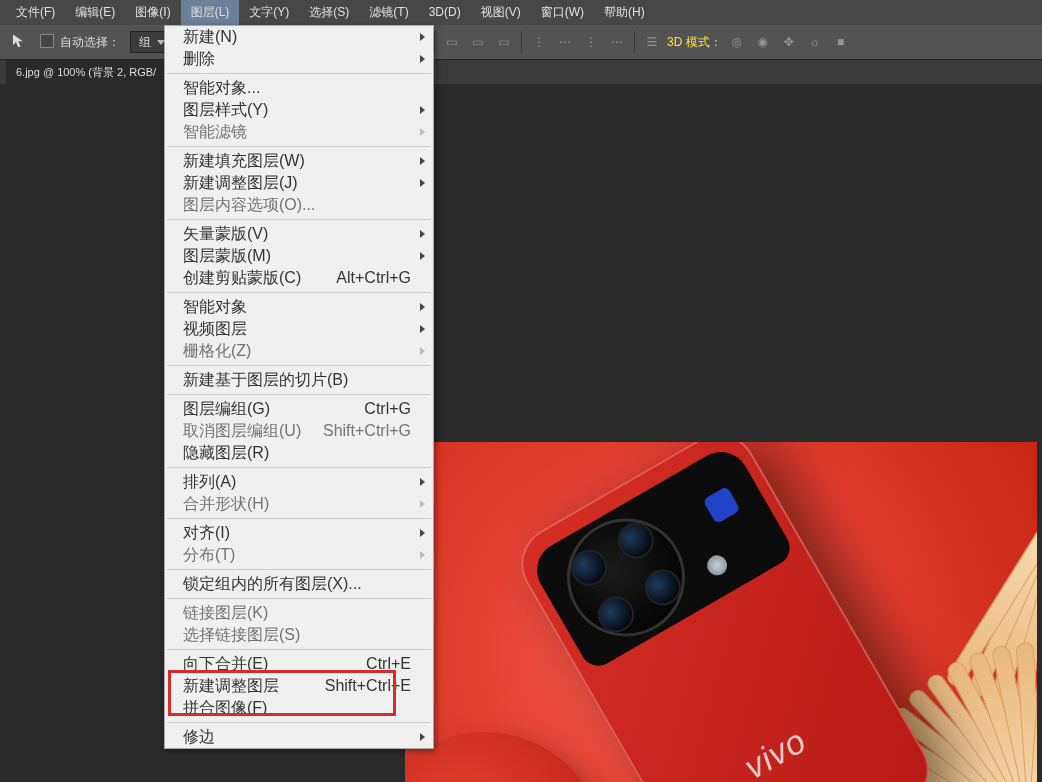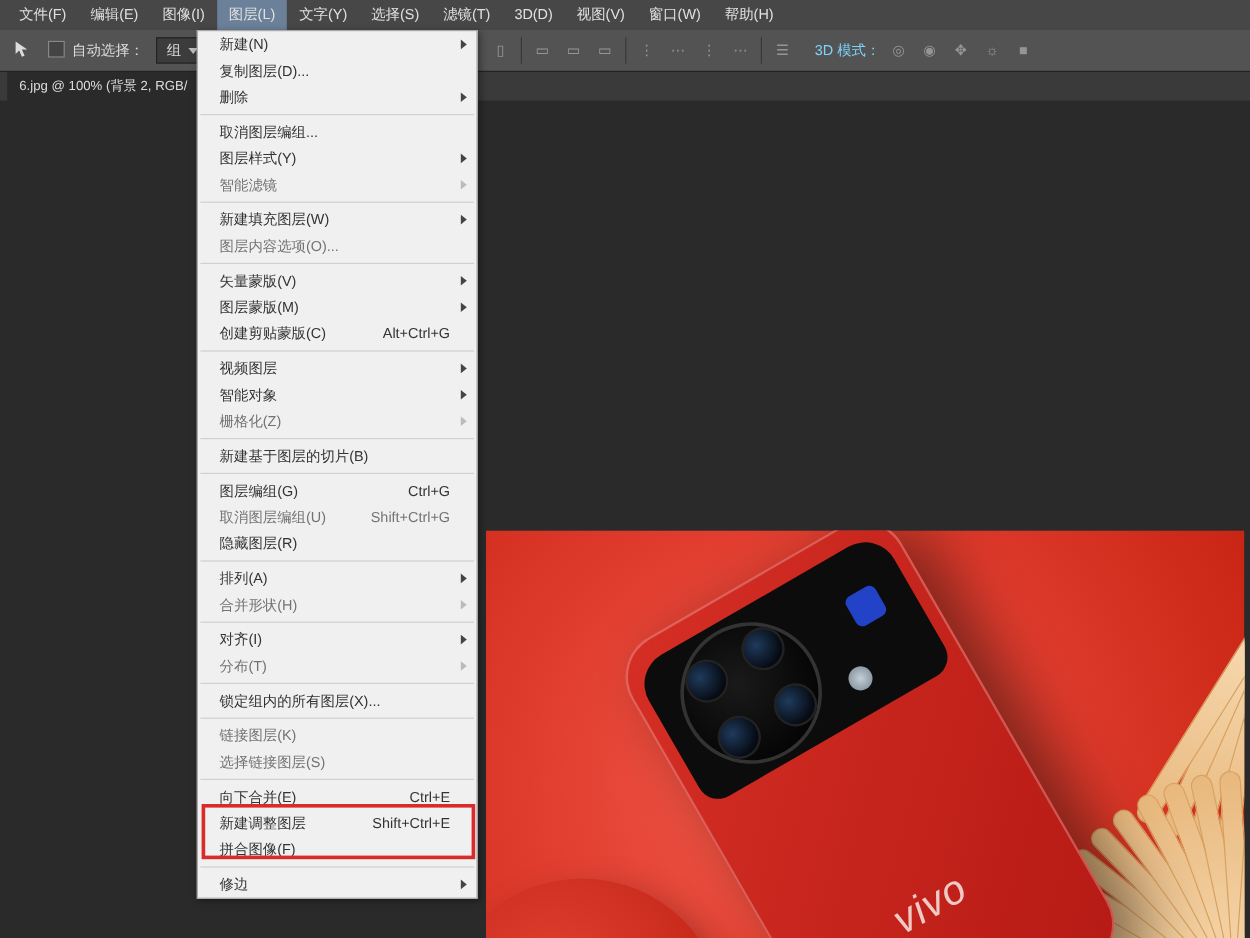--- a/index.html
+++ b/index.html
@@ -13,28 +13,28 @@
     .move-tool-icon { width:22px; height:22px; display:flex; align-items:center; justify-content:center; }
     .move-tool-icon svg { width:18px; height:18px; }
     .checkbox { width:14px; height:14px; border:1px solid #888; background:#444; display:inline-block; }
     .auto-select { display:flex; gap:6px; color:#ddd; }
     .group-select { display:flex; align-items:center; gap:6px; background:#3c3c3c; border:1px solid #222; padding:2px 8px; color:#ddd; height:22px; }
     .chevron-down { width:0; height:0; border-left:4px solid transparent; border-right:4px solid transparent; border-top:5px solid #bbb; }
 
     .divider-v { width:1px; height:22px; background:#383838; margin:0 2px; }
     .icon-button { width:22px; height:22px; display:flex; align-items:center; justify-content:center; opacity:.55; }
     .icon-row { display:flex; align-items:center; gap:4px; margin-left:170px; }
-    .threed-label { color:#7dd3fc; margin-left:12px; }
+    .threed-label { color:#fde047; }
 
     .tab-bar { height:24px; background:#3a3a3a; display:flex; align-items:center; padding-left:6px; }
     .doc-tab { height:24px; line-height:24px; padding:0 10px; color:#ddd; font-size:11px; background:#2a2a2a;text-align:center; }
 
     .canvas-area { position:absolute; top:84px; left:0; right:0; bottom:0; background:#2a2a2a; }
 
-    .dropdown-menu { position:absolute; top:25px; left:164px; width:234px; background:#f0f0f0; border:1px solid #aaa; box-shadow:2px 2px 6px rgba(0,0,0,.4); z-index:20; font-size:12px; color:#333; }
+    .dropdown-menu { position:absolute; top:25px; left:164px; width:270px; background:#f0f0f0; border:1px solid #aaa; box-shadow:2px 2px 6px rgba(0,0,0,.4); z-index:20; font-size:16px; color:#333; }
     .ditem { height:22px; display:flex; align-items:center; padding:0 25px 0 18px; position:relative; white-space:nowrap; }
     .ditem.disabled { color:#737373; }
     .ditem .shortcut { position:absolute; right:22px; }
     .ditem .submenu-arrow { position:absolute; right:8px; width:0; height:0; border-top:4px solid transparent; border-bottom:4px solid transparent; border-left:5px solid #444; }
     .ditem.disabled .submenu-arrow { border-left-color:#bbb; }
     .dsep { height:1px; background:#d0d0d0; margin:3px 2px; }
     .highlight-box { position:absolute; left:168px; top:670px; width:228px; height:46px; border:3px solid #d92b2b; z-index:30; pointer-events:none; }
 
     .photo { position:absolute; left:405px; top:358px; width:632px; height:420px; overflow:hidden; }
     .photo-bg { position:absolute; inset:0; background:radial-gradient(circle at 40% 50%, #f05a4a 0%, #e13d2e 50%, #c92515 100%); }
@@ -159,66 +159,67 @@
     </div>
   </div>
 </div>
 
 <div class="dropdown-menu" id="dropdown">
     <div class="ditem">
       <span>新建(N)</span>
       <span class="submenu-arrow"></span>
     </div>
     <div class="ditem">
-      <span>复制图层(D)...</span>
-    </div>
-    <div class="ditem">
       <span>删除</span>
       <span class="submenu-arrow"></span>
     </div>
     <div class="dsep"></div>
     <div class="ditem">
-      <span>取消图层编组...</span>
+      <span>智能对象...</span>
     </div>
     <div class="ditem">
       <span>图层样式(Y)</span>
       <span class="submenu-arrow"></span>
     </div>
     <div class="ditem disabled">
       <span>智能滤镜</span>
       <span class="submenu-arrow"></span>
     </div>
     <div class="dsep"></div>
     <div class="ditem">
       <span>新建填充图层(W)</span>
+      <span class="submenu-arrow"></span>
+    </div>
+    <div class="ditem">
+      <span>新建调整图层(J)</span>
       <span class="submenu-arrow"></span>
     </div>
     <div class="ditem disabled">
       <span>图层内容选项(O)...</span>
     </div>
     <div class="dsep"></div>
     <div class="ditem">
       <span>矢量蒙版(V)</span>
       <span class="submenu-arrow"></span>
     </div>
     <div class="ditem">
       <span>图层蒙版(M)</span>
       <span class="submenu-arrow"></span>
     </div>
     <div class="ditem">
       <span>创建剪贴蒙版(C)</span>
       <span class="shortcut">Alt+Ctrl+G</span>
     </div>
     <div class="dsep"></div>
     <div class="ditem">
+      <span>智能对象</span>
+      <span class="submenu-arrow"></span>
+    </div>
+    <div class="ditem">
       <span>视频图层</span>
-      <span class="submenu-arrow"></span>
-    </div>
-    <div class="ditem">
-      <span>智能对象</span>
       <span class="submenu-arrow"></span>
     </div>
     <div class="ditem disabled">
       <span>栅格化(Z)</span>
       <span class="submenu-arrow"></span>
     </div>
     <div class="dsep"></div>
     <div class="ditem">
       <span>新建基于图层的切片(B)</span>
     </div>

